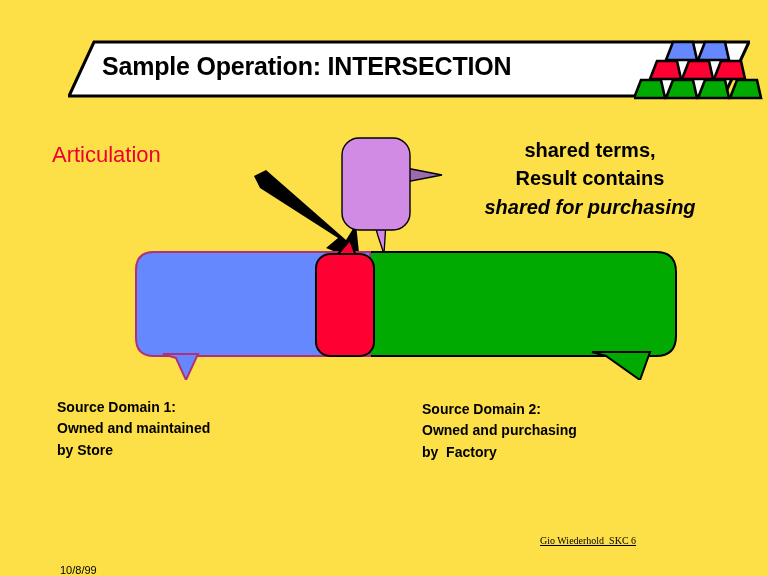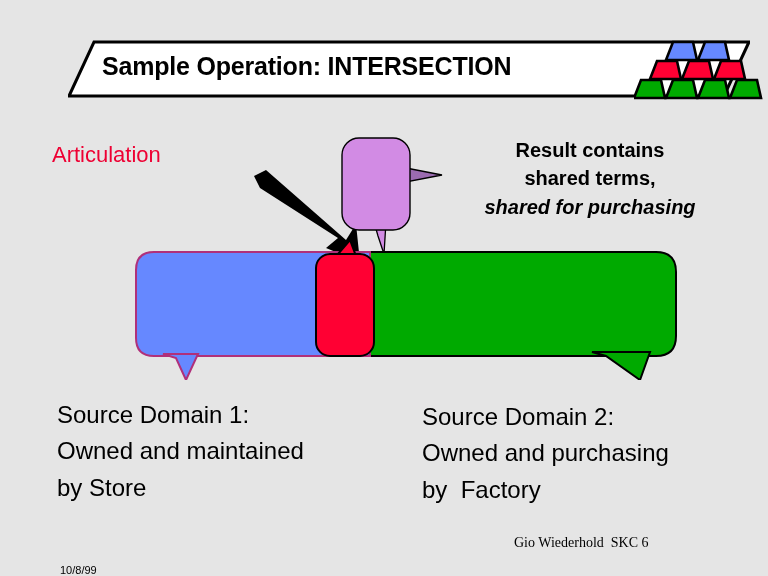--- a/index.html
+++ b/index.html
@@ -7,21 +7,21 @@
     padding: 0;
     background: #ffffff;
   }
   body {
     font-family: "Liberation Sans", sans-serif;
   }
   #slide {
     position: relative;
     width: 768px;
     height: 576px;
-    background: #e5e5e5;
+    background: #fde047;
     overflow: hidden;
   }
 
   
   #title-banner {
     position: absolute;
     left: 68px;
     top: 40px;
     width: 682px;
     height: 58px;
@@ -111,47 +111,48 @@
     position: absolute;
     left: 120px;
     top: 240px;
     width: 570px;
     height: 140px;
   }
 
   
   .domain-caption {
     position: absolute;
-    font-size: 24px;
-    font-weight: normal;
+    font-size: 14px;
+    font-weight: bold;
     color: #000000;
     line-height: 1.52;
     white-space: pre;
     font-family: "Liberation Sans", sans-serif;
   }
   #domain1-caption { left: 57px; top: 397px; }
   #domain2-caption { left: 422px; top: 399px; }
 
   
   #footer-date {
     position: absolute;
     left: 60px;
     top: 564px;
     font-size: 11px;
     color: #000000;
     font-family: "Liberation Sans", sans-serif;
   }
   #footer-credit {
     position: absolute;
-    left: 514px;
+    left: 540px;
     top: 535px;
-    font-size: 14px;
+    font-size: 10px;
     color: #000000;
     font-family: "Liberation Serif", serif;
     white-space: pre;
+    text-decoration: underline;
   }
 </style>
 </head>
 <body>
 
 <div id="slide">
 
   <div id="title-banner">
     <svg width="682" height="58" viewBox="0 0 682 58">
       <polygon points="26,2 681,2 656,56 1,56" fill="#ffffff" stroke="#000000" stroke-width="3"></polygon>
@@ -195,22 +196,22 @@
 
       <polygon points="66,38 102,45 66,52" fill="#9b6bb0" stroke="#000000" stroke-width="1.3"></polygon>
 
       <polygon points="34,92 46,92 44,124 38,106" fill="#d28be4" stroke="#000000" stroke-width="1.3"></polygon>
 
       <rect x="2" y="8" width="68" height="92" rx="17" ry="17" fill="#d28be4" stroke="#000000" stroke-width="1.4"></rect>
     </svg>
   </div>
 
   <div id="result-text">
+    <span class="ln">shared terms,</span>
     <span class="ln">Result contains</span>
-    <span class="ln">shared terms,</span>
     <span class="ital">shared for purchasing</span>
   </div>
 
   <div id="domains-layer">
     <svg width="570" height="140" viewBox="0 0 570 140">
 
       <g>
         <path d="M 235,12
                  L 536,12
                  Q 556,12 556,32

